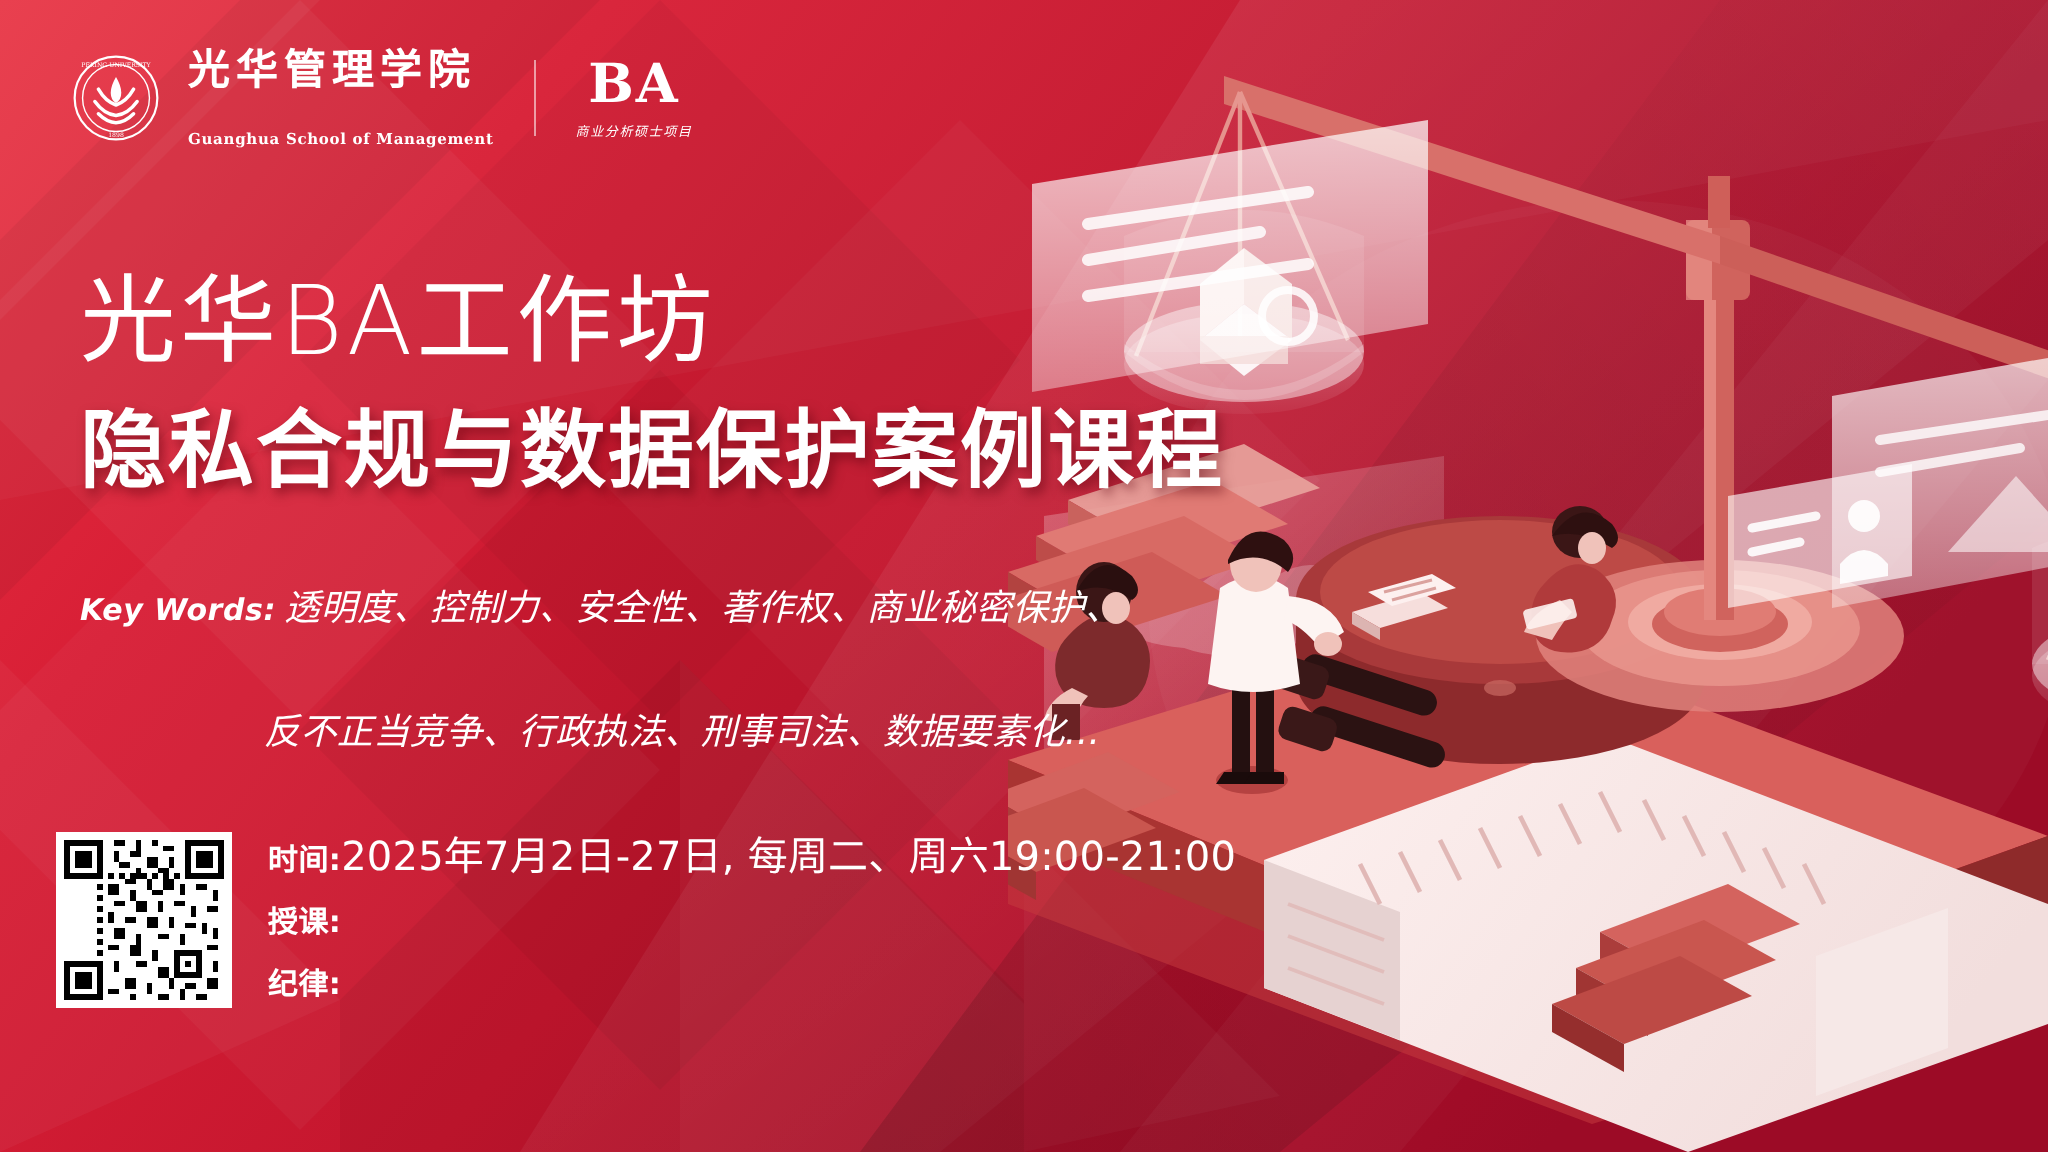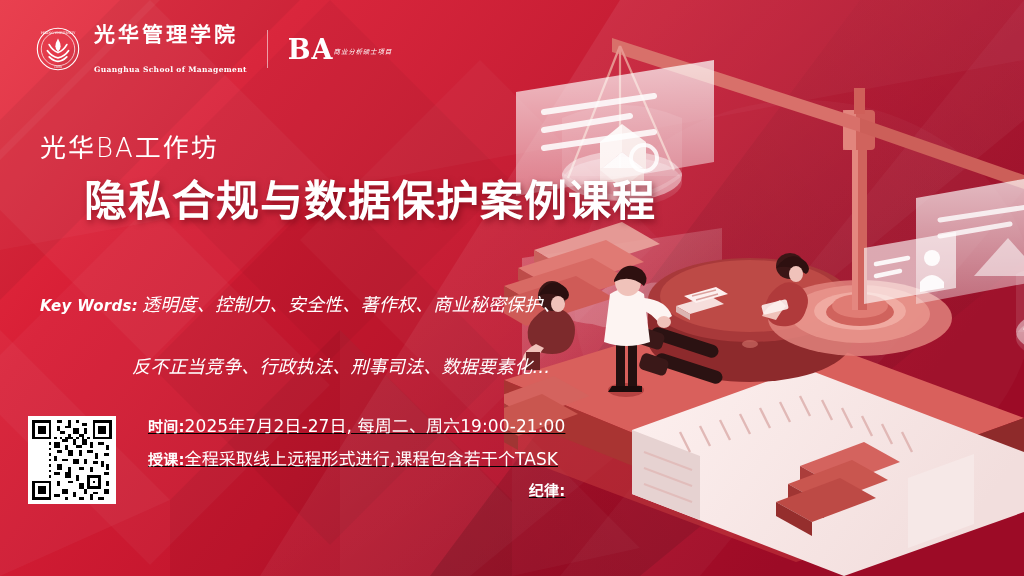--- a/index.html
+++ b/index.html
@@ -29,44 +29,43 @@
   }
   .gh-en{
     font-family:"DejaVu Serif","Liberation Serif",serif;
     font-size:7.5px; font-weight:700; color:#ffffff; letter-spacing:.35px;
     margin-top:19px; white-space:nowrap;
   }
   .logo-sep{
     width:1px; height:38px; background:rgba(255,255,255,.55);
     margin:0 6px;
   }
-  .ba-block{ display:flex; flex-direction:row; align-items:center; justify-content:center; }
+  .ba-block{ display:flex; flex-direction:column; align-items:center; justify-content:center; }
   .ba-mark{
     font-family:"DejaVu Serif","Liberation Serif",serif;
     font-size:27px; font-weight:700; color:#ffffff; letter-spacing:1px; line-height:1;
   }
   .ba-sub{
     font-size:6.5px; color:#ffffff; letter-spacing:.8px; margin-top:4px; white-space:nowrap;
     font-family:"DejaVu Sans","Liberation Sans",sans-serif;
     font-style:italic;
   }
 
   
   .title-wrap{ position:absolute; left:40px; top:134px; z-index:6; }
   .title-main{
     font-family:"DejaVu Sans","Liberation Sans",sans-serif;
-    font-size:26px; font-weight:300; color:#ffffff; letter-spacing:2px;
+    font-size:48px; font-weight:300; color:#ffffff; letter-spacing:2px;
     line-height:1.15; white-space:nowrap;
   }
   .title-sub{
     font-family:"DejaVu Sans","Liberation Sans",sans-serif;
     font-size:43px; font-weight:800; color:#ffffff; letter-spacing:1px;
     line-height:1.2; white-space:nowrap; margin-top:12px;
     text-shadow:2px 3px 6px rgba(90,0,12,.55);
-    margin-left:44px;
   }
 
   
   .keywords{
     position:absolute; left:40px; top:288px; z-index:6;
     color:#ffffff; font-style:italic; white-space:nowrap;
   }
   .kw-line{ display:flex; align-items:baseline; line-height:1.9; }
   .kw-label{
     font-family:"DejaVu Sans","Liberation Sans",sans-serif;
@@ -75,40 +74,40 @@
   }
   .kw-text{
     font-family:"DejaVu Sans","Liberation Sans",sans-serif;
     font-size:18px; font-weight:500; font-style:italic; letter-spacing:.2px;
   }
   .kw-line.indent{ padding-left:92px;margin-top:28px; }
 
   
   .info-area{
     position:absolute; left:28px; top:416px; z-index:6;
-    display:flex; align-items:flex-start; gap:32px;text-decoration:underline;
+    display:flex; align-items:flex-start; gap:18px;
   }
   .qr{
     width:88px; height:88px; background:#ffffff; padding:4px; flex:none;
     display:block;
   }
   .qr svg{ display:block; width:100%; height:100%; }
   .info-lines{ padding-top:2px; }
   .info-row{
     display:flex; align-items:baseline; white-space:nowrap;
     color:#ffffff; line-height:1; margin-bottom:16px;
   }
-  .info-row:last-child{ margin-bottom:12px;justify-content:flex-end; }
+  .info-row:last-child{ margin-bottom:12px; }
   .info-key{
     font-family:"DejaVu Sans","Liberation Sans",sans-serif;
     font-size:15px; font-weight:800; letter-spacing:.2px;
   }
   .info-val{
     font-family:"DejaVu Sans","Liberation Sans",sans-serif;
-    font-size:17px; font-weight:500; letter-spacing:.1px;
+    font-size:20px; font-weight:500; letter-spacing:.1px;
   }
 
   
   .illus{ position:absolute; right:0; top:0; width:520px; height:576px; z-index:3; }
 </style>
 </head>
 <body>
 
 <div id="poster">
 
@@ -526,21 +525,20 @@
       </svg>
     </div>
 
     <div class="info-lines">
       <div class="info-row">
         <span class="info-key">时间:</span>
         <span class="info-val">2025年7月2日-27日, 每周二、周六19:00-21:00</span>
       </div>
       <div class="info-row">
         <span class="info-key">授课:</span>
-        <span class="info-val">全程采取线上远程形式进行,课程包含若干个TASK</span>
       </div>
       <div class="info-row">
         <span class="info-key">纪律:</span>
       </div>
     </div>
   </div>
 
 </div>
 
 </body></html>

